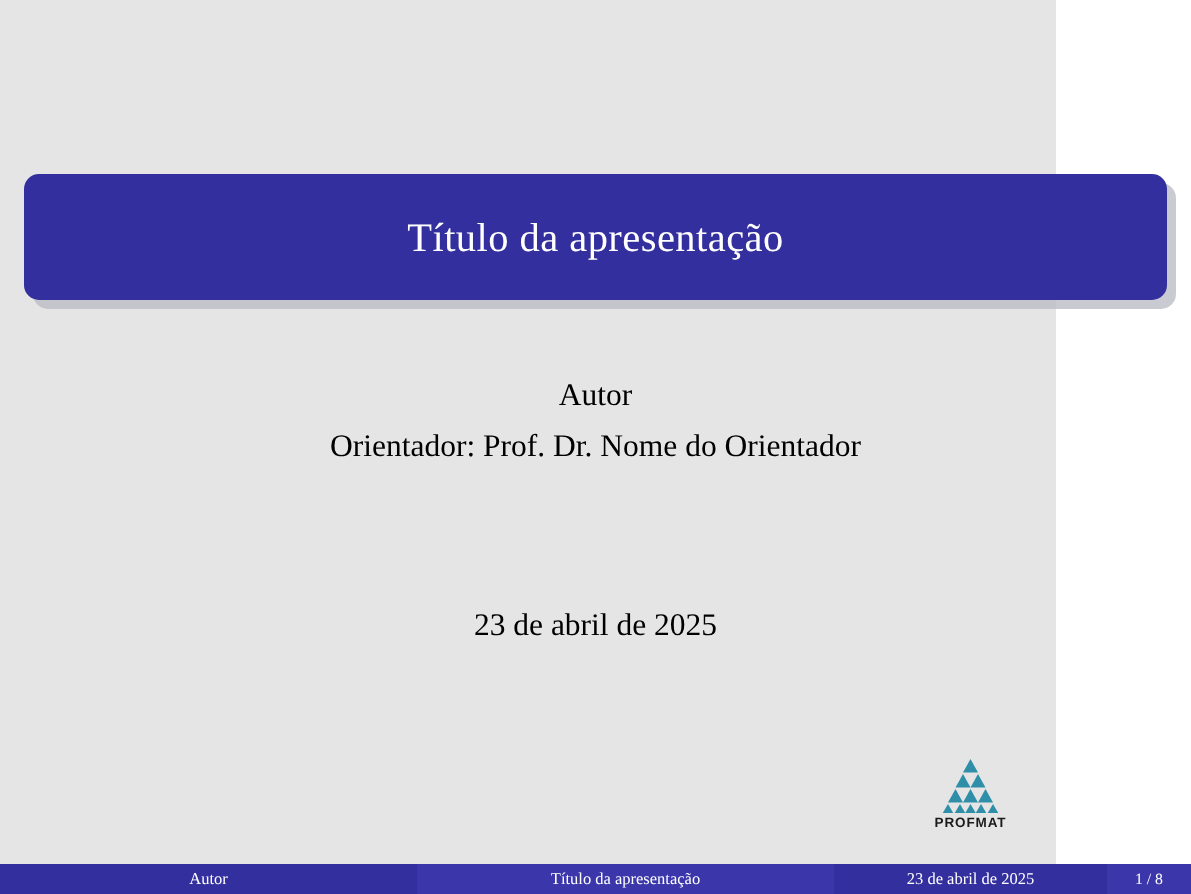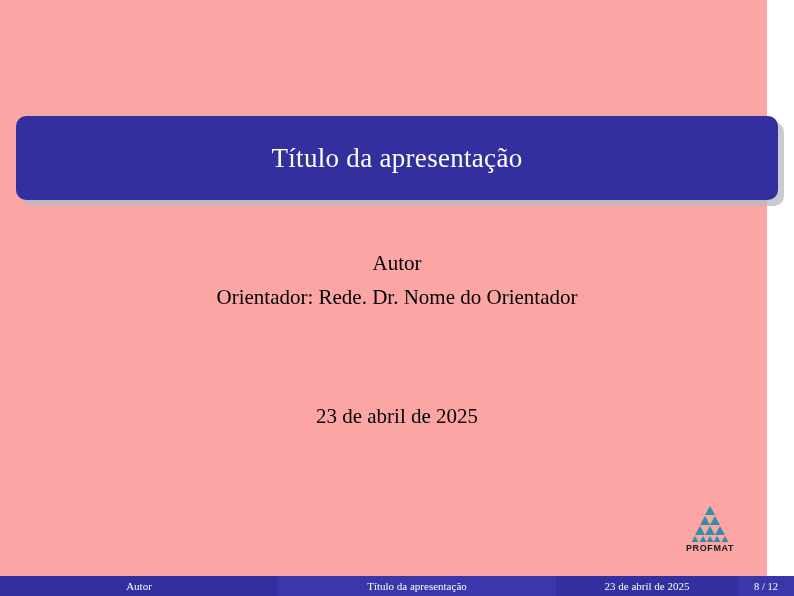--- a/index.html
+++ b/index.html
@@ -8,23 +8,23 @@
   }
   body {
     width: 794px;
     height: 596px;
     background: #ffffff;
     font-family: "Liberation Serif", serif;
     overflow: hidden;
   }
   .slide {
     position: relative;
-    width: 767px;
+    width: 704px;
     height: 596px;
-    background: #fca5a5;
+    background: #e5e5e5;
     box-sizing: border-box;
   }
 
   
   .title-block-wrap {
     position: absolute;
     left: 16px;
     top: 116px;
     width: 762px;
     height: 84px;
@@ -164,21 +164,21 @@
 
   <div class="title-block-wrap">
     <div class="title-shadow"></div>
     <div class="title-block">
       <div class="title-text">Título da apresentação</div>
     </div>
   </div>
 
   <div class="authors">
     <div class="author-name">Autor</div>
-    <div class="advisor">Orientador: Rede. Dr. Nome do Orientador</div>
+    <div class="advisor">Orientador: Prof. Dr. Nome do Orientador</div>
   </div>
 
   <div class="institution">
   </div>
 
   <div class="date">23 de abril de 2025</div>
 
   <div class="logo">
     <svg class="logo-mark" viewBox="0 0 66 38">
       <g fill="#2f8fa8">
@@ -195,16 +195,16 @@
         <polygon points="48,32 51.5,38 44.5,38"></polygon>
       </g>
     </svg>
     <div class="logo-text">PROFMAT</div>
   </div>
 
   <div class="footer">
     <div class="footer-cell f1">Autor</div>
     <div class="footer-cell f2">Título da apresentação</div>
     <div class="footer-cell f3">23 de abril de 2025</div>
-    <div class="footer-cell f4">8 / 12</div>
+    <div class="footer-cell f4">1 / 8</div>
   </div>
 
 </div>
 
 </body></html>

